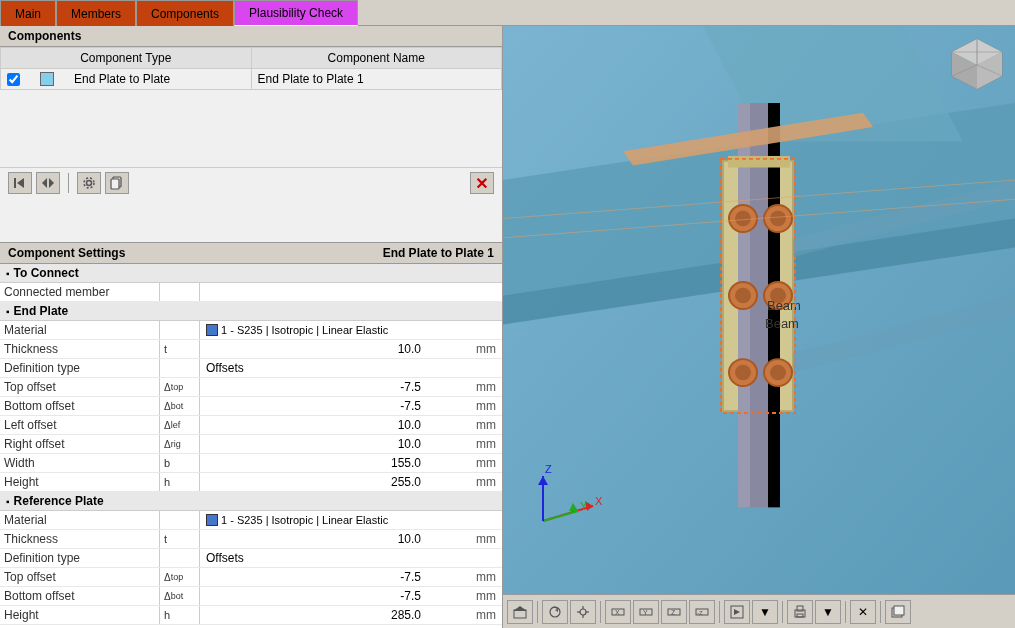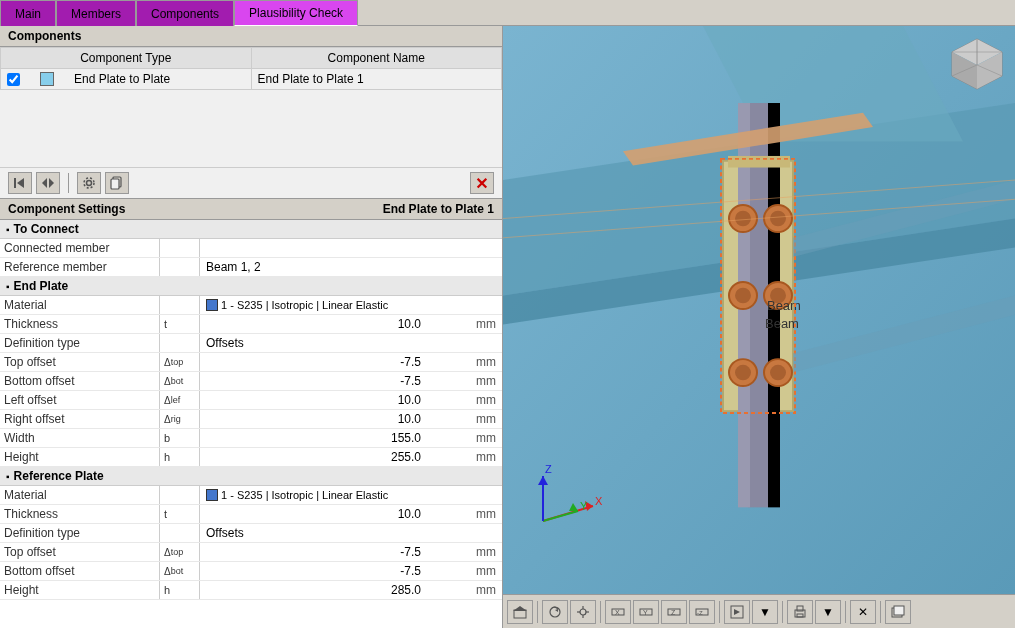--- a/index.html
+++ b/index.html
@@ -9,21 +9,21 @@
     .tab-bar {
       display: flex;
       background: #d4d0c8;
       border-bottom: 1px solid #999;
       height: 26px;
     }
     .tab {
       padding: 4px 14px;
       border: 1px solid #999;
       border-bottom: none;
-      background: #a21caf;
+      background: #c2410c;
       cursor: pointer;
       font-size: 12px;
       height: 26px;
       display: flex;
       align-items: center;
     }
     .tab.active {
       background: #d946ef;
       border-bottom: 1px solid #ffffff;
       z-index: 1;
@@ -113,20 +113,21 @@
     
     .settings-header {
       background: #d4d0c8;
       padding: 3px 8px;
       font-weight: bold;
       font-size: 12px;
       border-bottom: 1px solid #999;
       border-top: 1px solid #999;
       display: flex;
       justify-content: space-between;
+      margin-top: 44px;
     }
     .settings-title { font-weight: bold; }
     .settings-name { color: #000; }
     
     .settings-content {
       flex: 1;
       overflow-y: auto;
       background: #fff;
     }
     
@@ -373,29 +374,20 @@
         <span>To Connect</span>
       </div>
 
       <div class="prop-row">
         <div class="prop-name">
           <span>Connected member</span>
         </div>
         <div class="prop-symbol"></div>
       </div>
 
-      <div class="prop-row">
-        <div class="prop-name">
-          <span>Reference member</span>
-        </div>
-        <div class="prop-symbol"></div>
-        <div class="prop-value left">
-          <span>Beam 1, 2</span>
-        </div>
-      </div>
 
       <div class="group-header">
         <span class="collapse-icon">▪</span>
         <span>End Plate</span>
       </div>
 
       <div class="prop-row">
         <div class="prop-name">
           <span>Material</span>
         </div>

